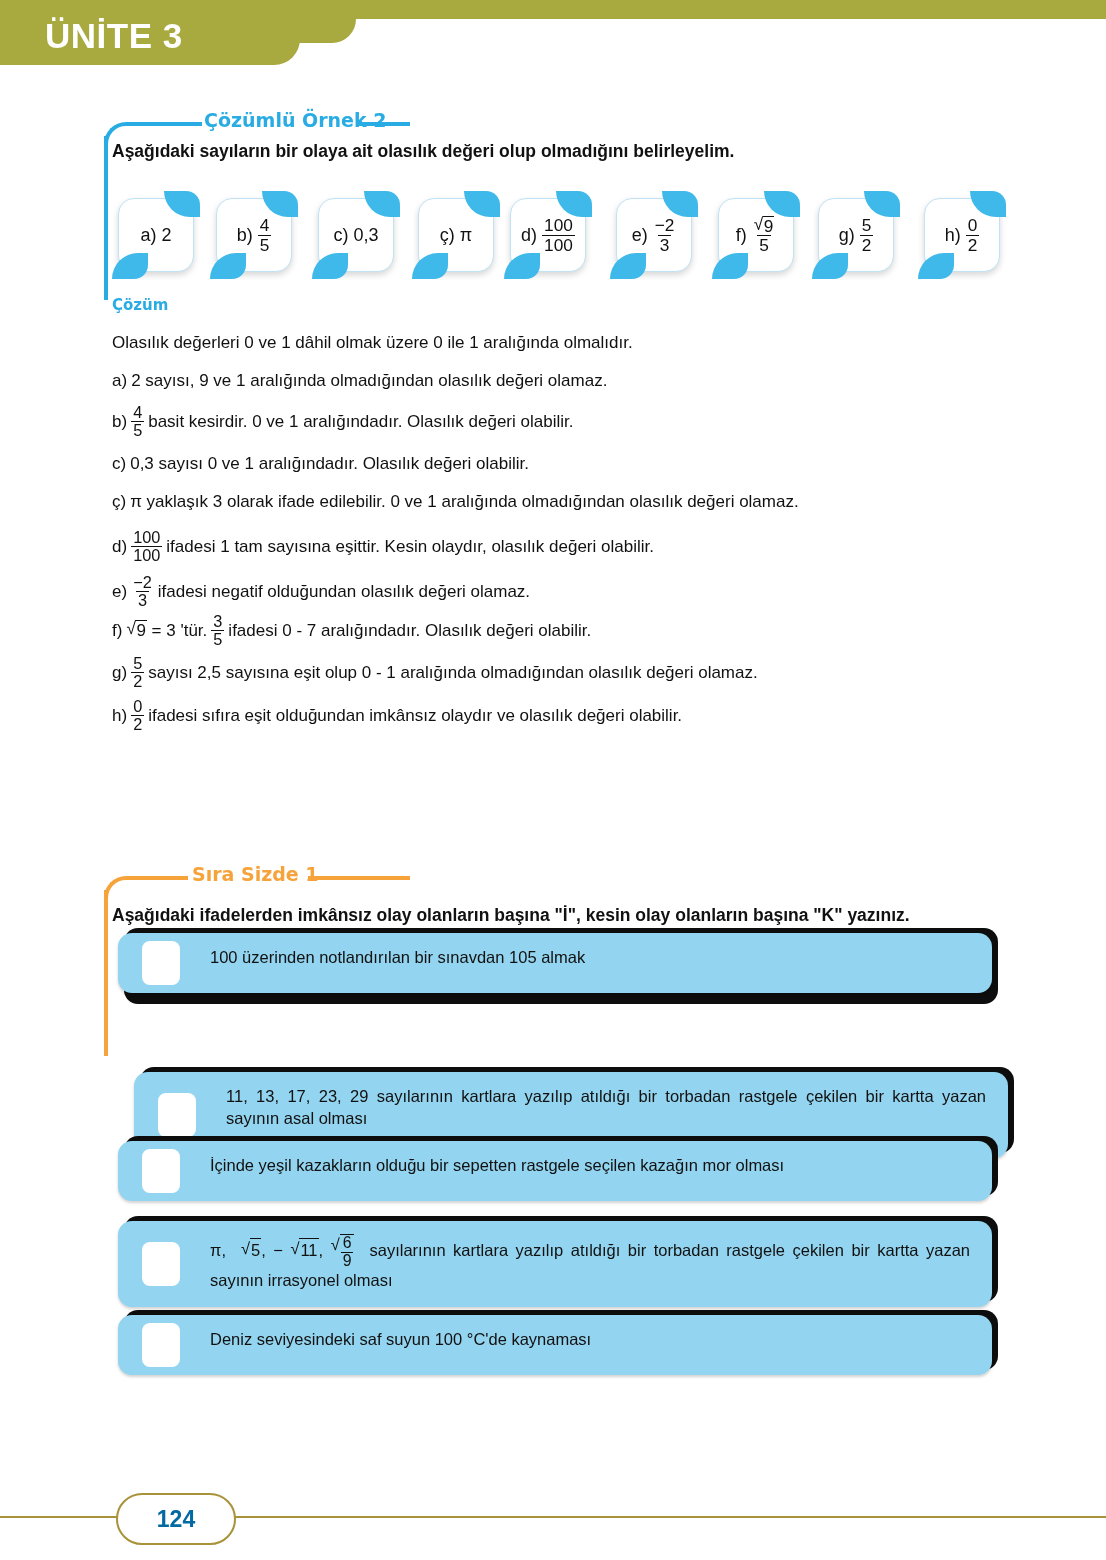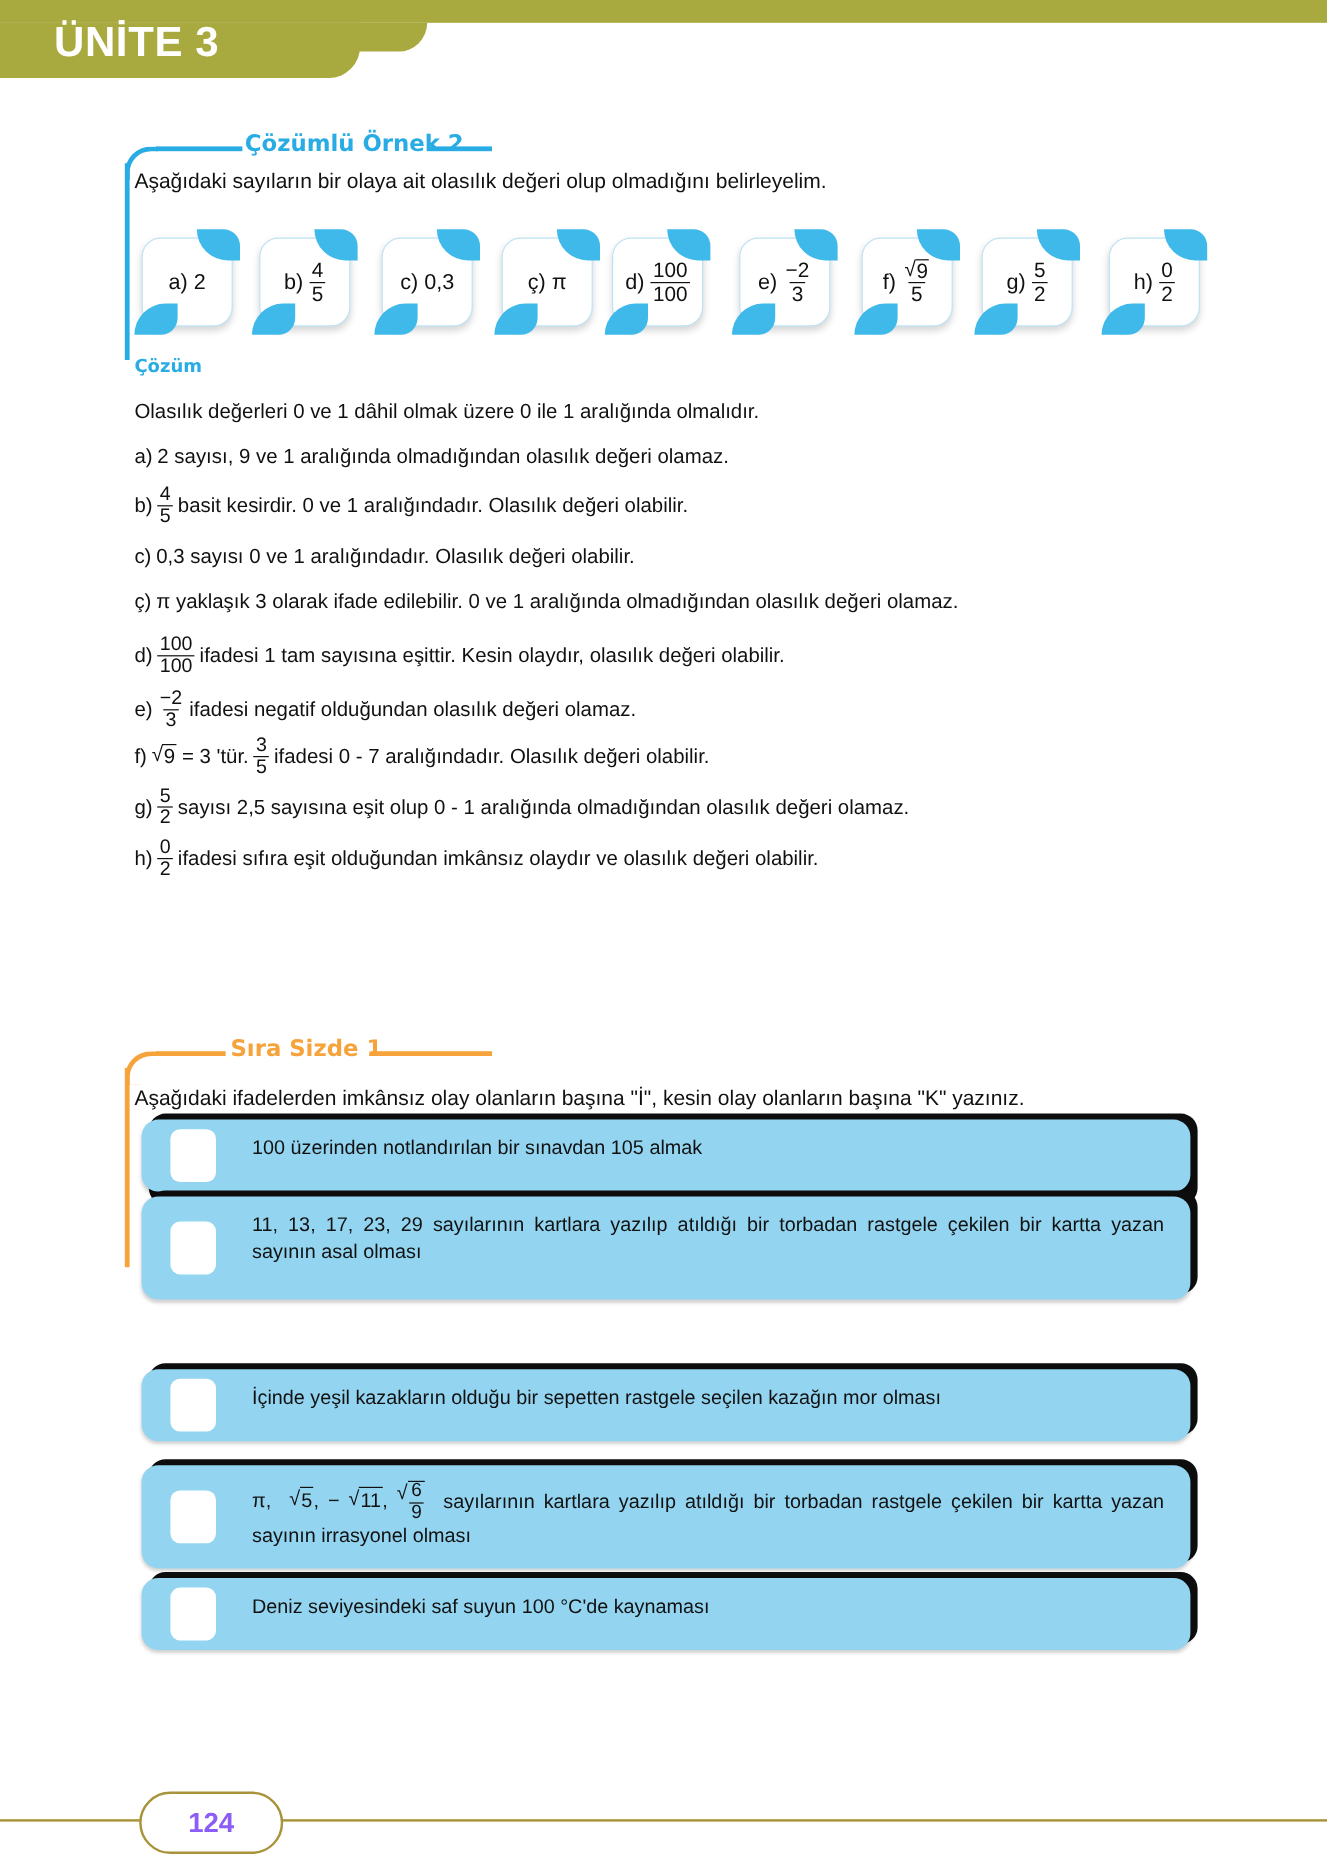--- a/index.html
+++ b/index.html
@@ -29,21 +29,21 @@
   .sect .rule-r{position:absolute;top:0;height:4px;background:#29ace3;}
   .sect .sect-title{
     position:absolute;top:-13px;font-size:19px;font-weight:bold;color:#29ace3;
     white-space:nowrap;font-family:"DejaVu Sans", sans-serif;
   }
   .sect.orange .vline,.sect.orange .rule-l,.sect.orange .rule-r{background:#f7a33c;}
   .sect.orange .corner{border-top-color:#f7a33c;border-left-color:#f7a33c;}
   .sect.orange .sect-title{color:#f7a33c;}
 
   
-  .prompt{position:absolute;font-size:17.5px;font-weight:normal;color:#111;}
+  .prompt{position:absolute;font-size:17.5px;font-weight:bold;color:#111;}
 
   
   .opt-row{position:absolute;left:118px;top:192px;width:940px;height:96px;}
   .opt{
     position:absolute;top:6px;width:74px;height:72px;background:#ffffff;
     border:1.5px solid #bfe3f5;border-radius:16px;
     box-shadow:0 3px 6px rgba(0,0,0,.16);
     display:flex;align-items:center;justify-content:center;
     font-size:18px;color:#111;z-index:2;
   }
@@ -92,21 +92,21 @@
     color:#111;text-align:justify;line-height:1.35;
   }
 
   
   .foot-line{position:absolute;left:0;top:1516px;width:1106px;height:2px;background:#a8923a;}
   .foot-oval{
     position:absolute;left:116px;top:1493px;width:116px;height:48px;
     border:2px solid #a8923a;border-radius:26px;background:#ffffff;
     display:flex;align-items:center;justify-content:center;
   }
-  .foot-oval .pg{font-size:23px;font-weight:bold;color:#8b5cf6;}
+  .foot-oval .pg{font-size:23px;font-weight:bold;color:#0369a1;}
 </style>
 </head>
 <body>
 
 <div class="hdr-band-top"></div>
 <div class="hdr-band-mid"></div>
 <div class="hdr-band-low"></div>
 <div class="unit-title">ÜNİTE 3</div>
 
 <div class="sect" id="ex-sect" style="left:104px;top:122px;width:320px;">
@@ -289,21 +289,21 @@
 <div class="prompt" style="left:112px;top:905px;">Aşağıdaki ifadelerden imkânsız olay olanların başına "İ", kesin olay olanların başına "K" yazınız.</div>
 
 <div id="practice-rows">
     <div class="srow" style="top: 928px; height: 76px;">
       <div class="shadow"></div>
       <div class="body" style="height:60px">
         <div class="chk"></div>
         <div class="txt"><span>100 üzerinden notlandırılan bir sınavdan 105 almak</span></div>
       </div>
     </div>
-    <div class="srow" style="top: 992px; height: 86px;">
+    <div class="srow" style="top: 1067px; height: 86px; margin-left: 16px;">
       <div class="shadow"></div>
       <div class="body" style="height:86px">
         <div class="chk"></div>
         <div class="txt"><span>11, 13, 17, 23, 29 sayılarının kartlara yazılıp atıldığı bir torbadan rastgele çekilen bir kartta yazan sayının asal olması</span></div>
       </div>
     </div>
     <div class="srow" style="top: 1136px; height: 60px;">
       <div class="shadow"></div>
       <div class="body" style="height:60px">
         <div class="chk"></div>

